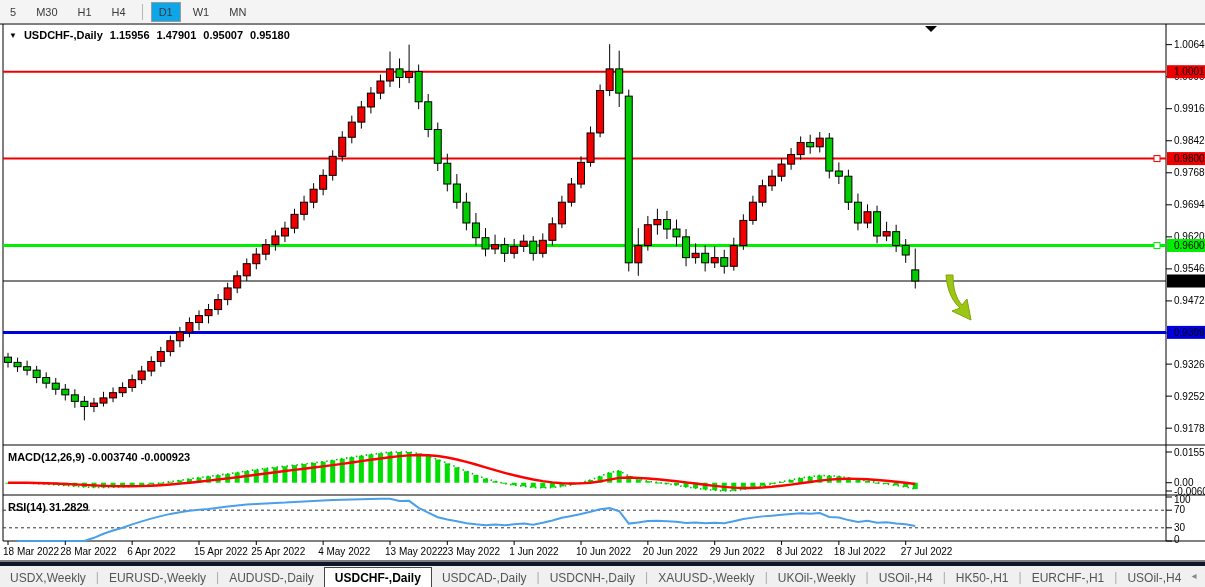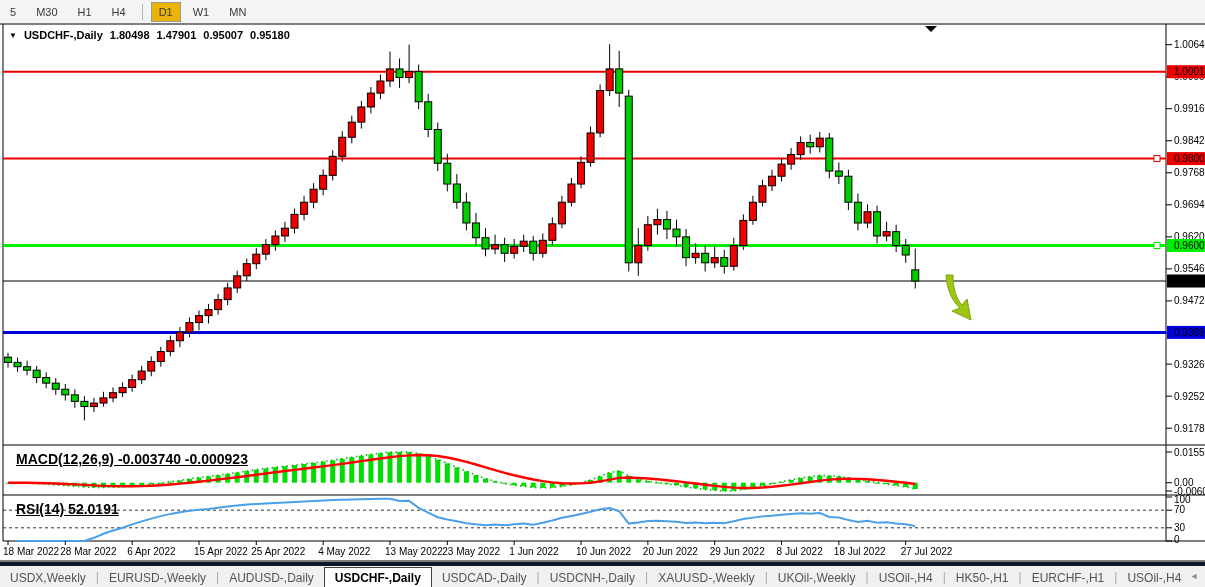--- a/index.html
+++ b/index.html
@@ -3,28 +3,28 @@
 <meta charset="utf-8">
 <style>
   html,body{margin:0;padding:0;background:#fff;}
   .app{position:relative;width:1205px;height:587px;overflow:hidden;background:#fff;
        font-family:"Liberation Sans",sans-serif;-webkit-font-smoothing:none;}
   
   .tf-bar{position:absolute;left:0;top:0;width:1205px;height:23px;background:#f4f4f4;
           border-bottom:1px solid #808080;display:flex;align-items:center;}
   .tf-btn{font-size:11px;color:#3a3a3a;padding:2px 7px;margin:0 2px;border:1px solid transparent;
           cursor:default;line-height:14px;}
-  .tf-btn.active{background:#eab308;border:1px solid #9a9a9a;}
+  .tf-btn.active{background:#0ea5e9;border:1px solid #9a9a9a;}
   .tf-sep{width:1px;height:16px;background:#b5b5b5;margin:0 6px;}
   
   .chart-window{position:absolute;left:0;top:24px;width:1205px;height:538px;background:#fff;}
   .chart-title{position:absolute;left:9px;top:5px;font-size:11px;font-weight:bold;color:#000;
                display:flex;gap:7px;align-items:center;z-index:5;}
   .chart-title .tri{font-size:8px;}
-  .pane-label{position:absolute;left:16px;font-size:14px;font-weight:bold;color:#000;z-index:5;text-decoration:underline;}
+  .pane-label{position:absolute;left:8px;font-size:11px;font-weight:bold;color:#000;z-index:5;}
   svg text{font-family:"Liberation Sans",sans-serif;font-size:10px;fill:#000;}
   
   .tab-bar{position:absolute;left:0;top:562px;width:1205px;height:25px;background:#f0f0f0;
            border-top:4px solid #0f172a;display:flex;align-items:center;font-size:12px;color:#555;}
   .tab{padding:3px 10px 4px 10px;cursor:default;white-space:nowrap;}
   .tab.active{background:#fff;border:1px solid #444;border-bottom:none;color:#000;font-weight:bold;
               margin-top:-1px;}
   .tab-sep{color:#aaa;padding:0 0 4px 0;}
   .tab-arrows{margin-left:auto;display:flex;gap:10px;padding:0 12px 6px 0;font-size:10px;}
   .tab-arrow-left{color:#888;}
@@ -43,27 +43,27 @@
       <div class="tf-sep"></div>
       <div class="tf-btn active">D1</div>
       <div class="tf-btn">W1</div>
       <div class="tf-btn">MN</div>
     </div>
 
   <div class="chart-window">
     <div class="chart-title">
       <span class="tri">▼</span>
       <span>USDCHF-,Daily</span>
-      <span>1.80498</span>
+      <span>1.15956</span>
       <span>1.47901</span>
       <span>0.95007</span>
       <span>0.95180</span>
     </div>
     <div class="pane-label" style="top:427px">MACD(12,26,9) -0.003740 -0.000923</div>
-    <div class="pane-label" style="top:477px">RSI(14) 52.0191</div>
+    <div class="pane-label" style="top:477px">RSI(14) 31.2829</div>
     <svg id="csvg" width="1205" height="538" viewBox="0 24 1205 538">
         <line x1="0" y1="24" x2="1205" y2="24" stroke="#000" stroke-width="1"></line>
         <line x1="3" y1="445" x2="1205" y2="445" stroke="#000" stroke-width="1"></line>
         <line x1="3" y1="495" x2="1205" y2="495" stroke="#000" stroke-width="1"></line>
         <line x1="3" y1="541" x2="1205" y2="541" stroke="#000" stroke-width="1"></line>
         <line x1="0" y1="561" x2="1205" y2="561" stroke="#000" stroke-width="1"></line>
         <line x1="3" y1="24" x2="3" y2="541" stroke="#000"></line>
         <line x1="1166" y1="24" x2="1166" y2="541" stroke="#000"></line>
         <polygon points="925,26 937,26 931,32" fill="#000"></polygon>
         <g>

